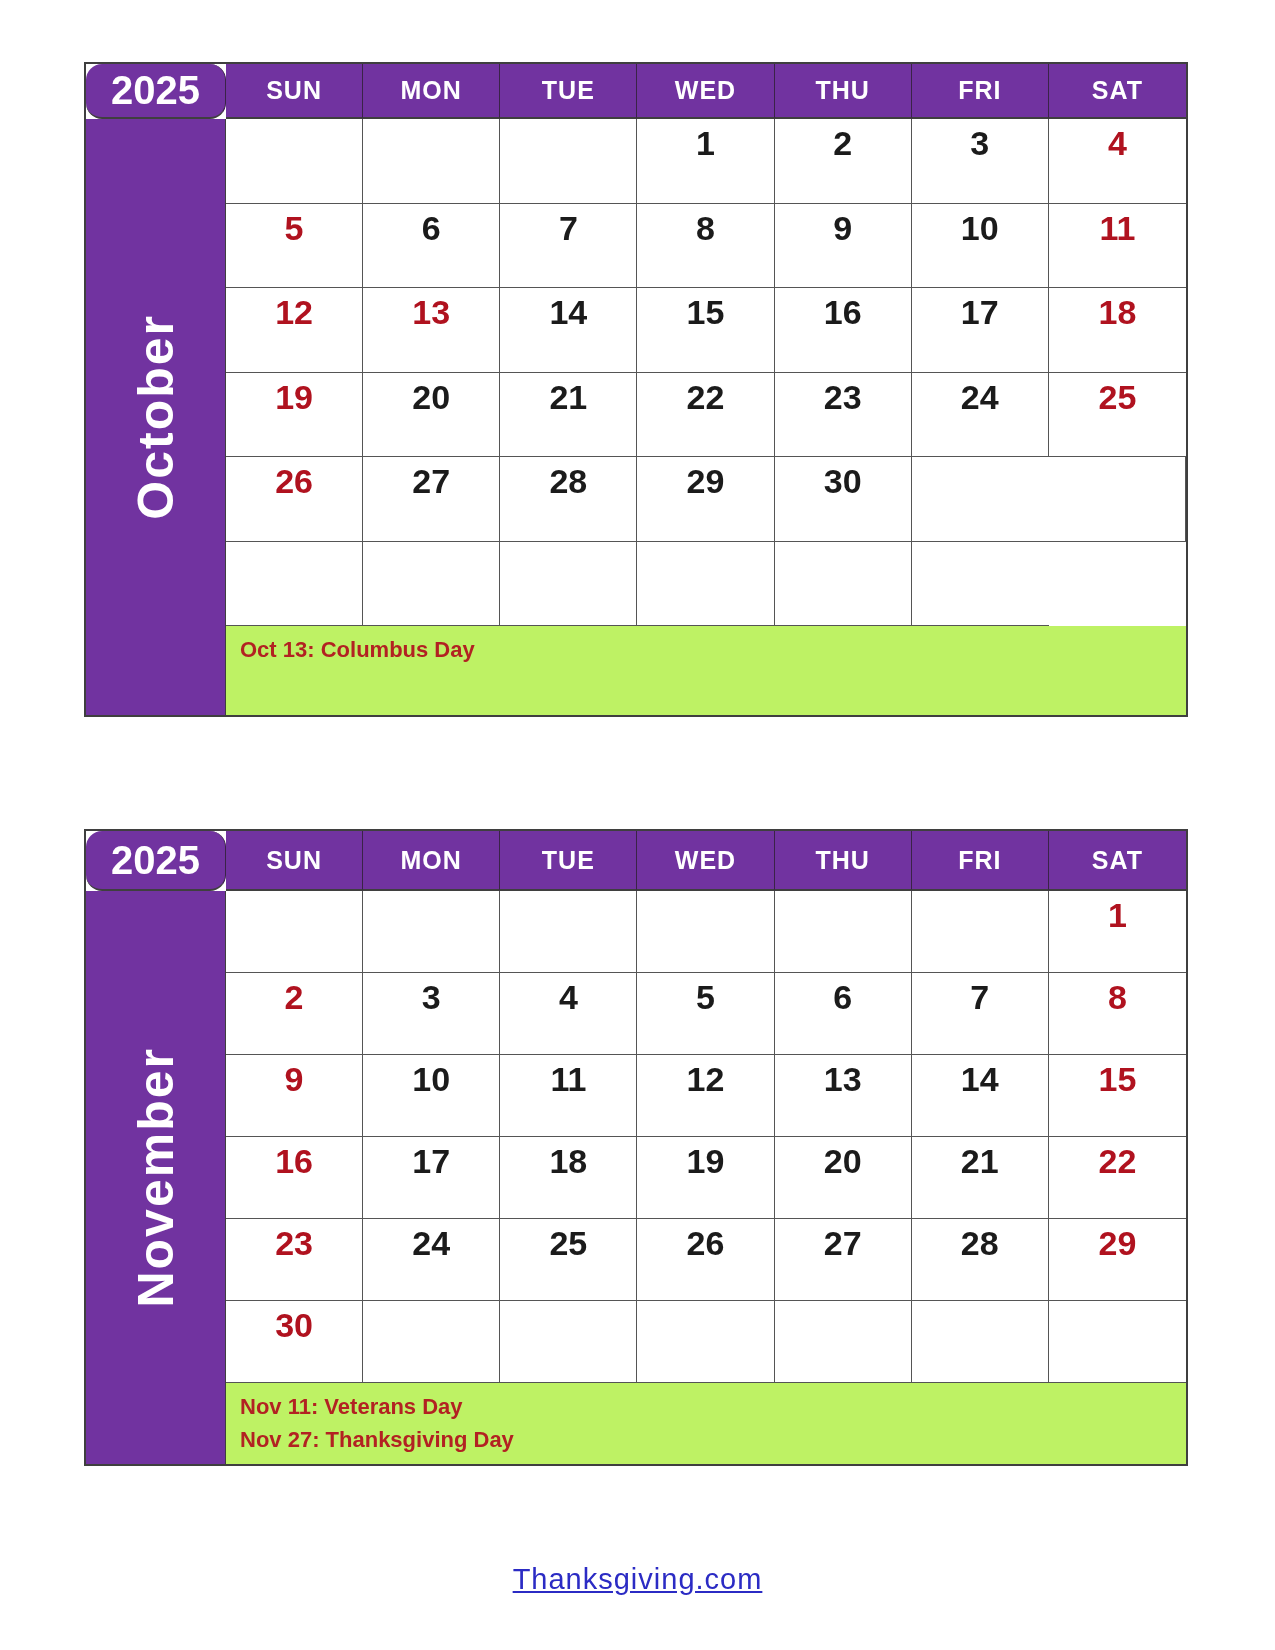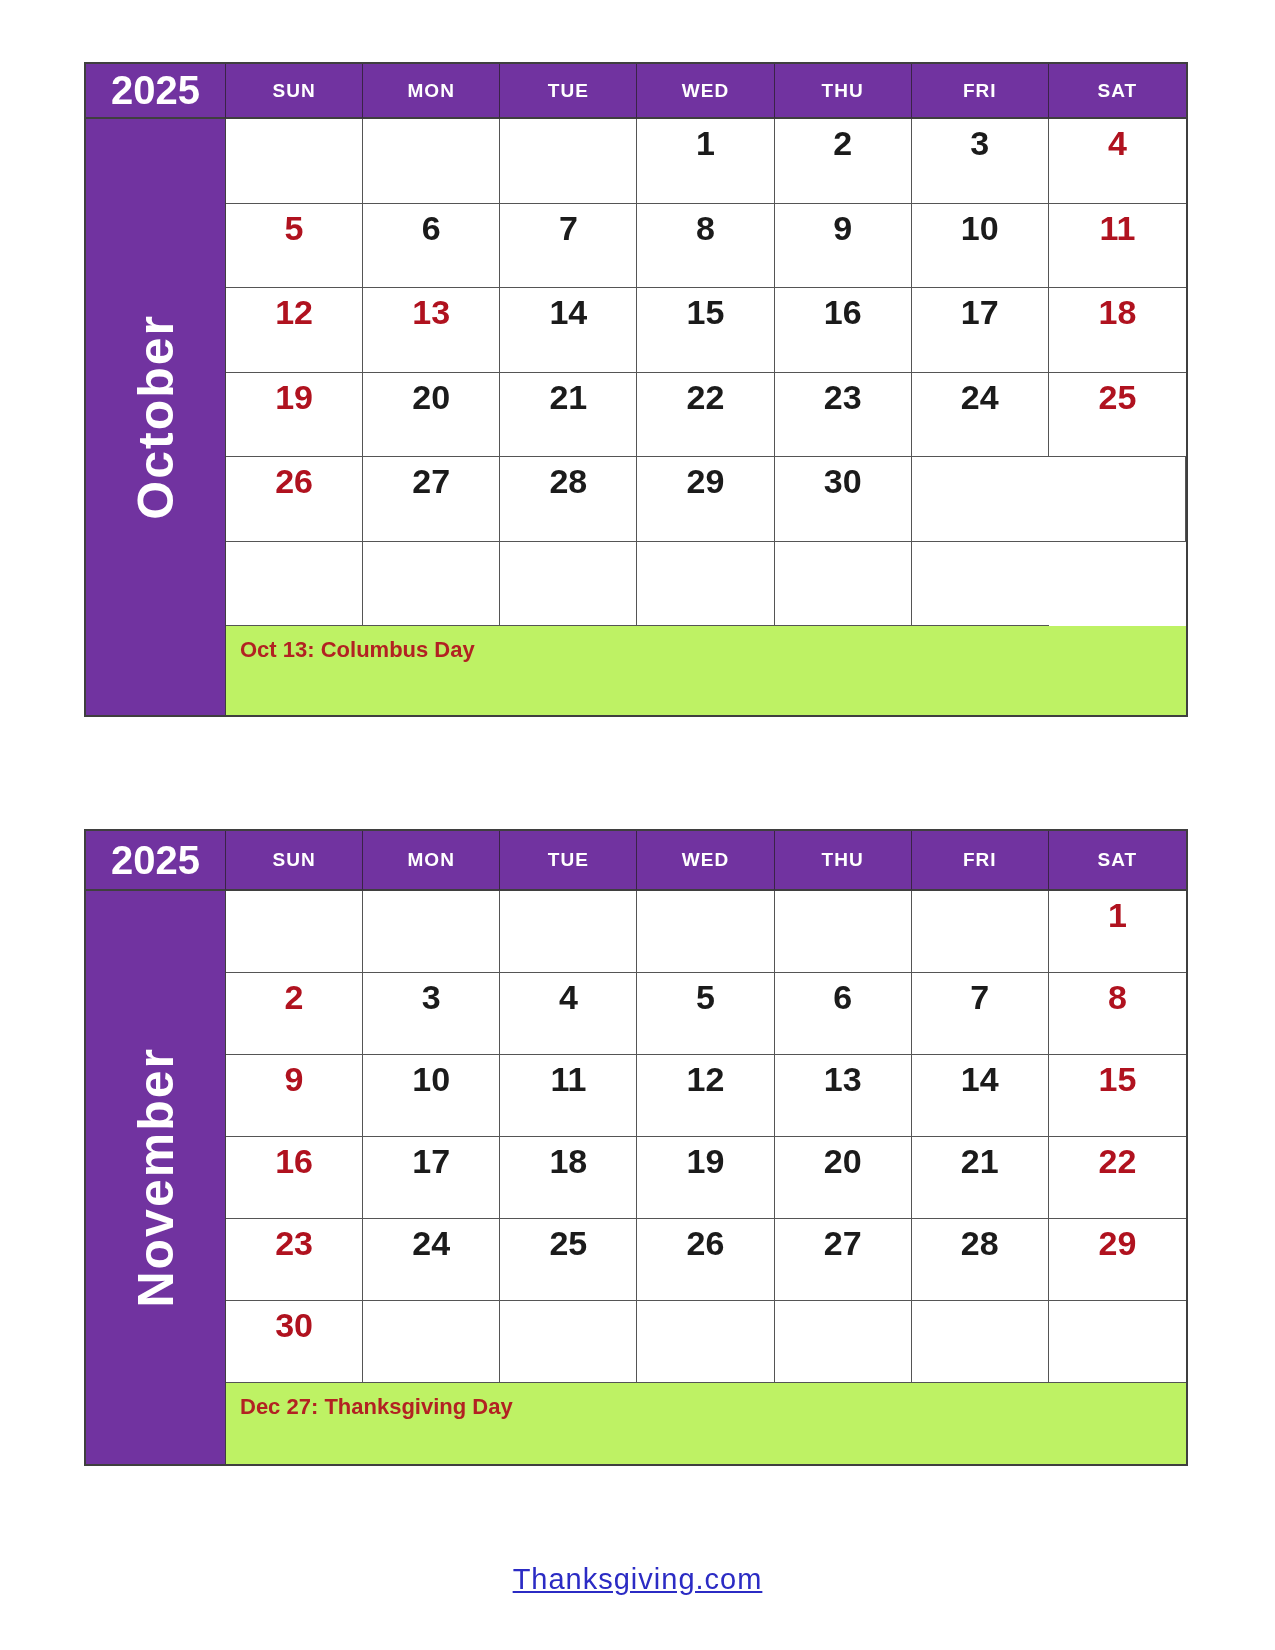--- a/index.html
+++ b/index.html
@@ -8,26 +8,26 @@
 
   .calendar {
     position:absolute; left:84px; width:1104px;
     display:grid; grid-template-columns:140px repeat(7,1fr);
     border:2px solid #3f3f3f; background:#ffffff;
   }
   #cal-october  { top:62px;  height:655px; grid-template-rows:55px repeat(6,1fr) 89px; }
   #cal-november { top:829px; height:637px; grid-template-rows:60px repeat(6,1fr) 81px; }
 
   .hcell {
-    background:#7133A0; color:#ffffff; font-weight:bold; font-size:19px;
+    background:#7133A0; color:#ffffff; font-weight:bold; font-size:25px;
     display:flex; align-items:center; justify-content:center;
     border-right:1px solid #3a2347; border-bottom:2px solid #3f3f3f;
     letter-spacing:1px;
   }
-  .hcell.year { font-size:40px; letter-spacing:0; }
+  .hcell.year { font-size:40px; letter-spacing:0;border-radius:16px; }
   .hcell:nth-child(8) { border-right:none; }
 
   .sidebar {
     grid-column:1; grid-row:2 / 9; background:#7133A0;
     border-right:1px solid #3f3f3f;
     display:flex; align-items:center; justify-content:center;
   }
   .month-vert {
     writing-mode:vertical-rl; transform:rotate(180deg);
     color:#ffffff; font-weight:bold; font-size:50px; letter-spacing:2px;
@@ -175,19 +175,20 @@
 
   <div class="cell red">30</div>
   <div class="cell"></div>
   <div class="cell"></div>
   <div class="cell"></div>
   <div class="cell"></div>
   <div class="cell"></div>
   <div class="cell last-col"></div>
 
   <div class="holiday-box">
-    <div>Dec 27: Thanksgiving Day</div>
+    <div>Nov 11: Veterans Day</div>
+    <div>Nov 27: Thanksgiving Day</div>
   </div>
 </div>
 
 <div class="footer">
   <a href="#">Thanksgiving.com</a>
 </div>
 
 </body></html>

